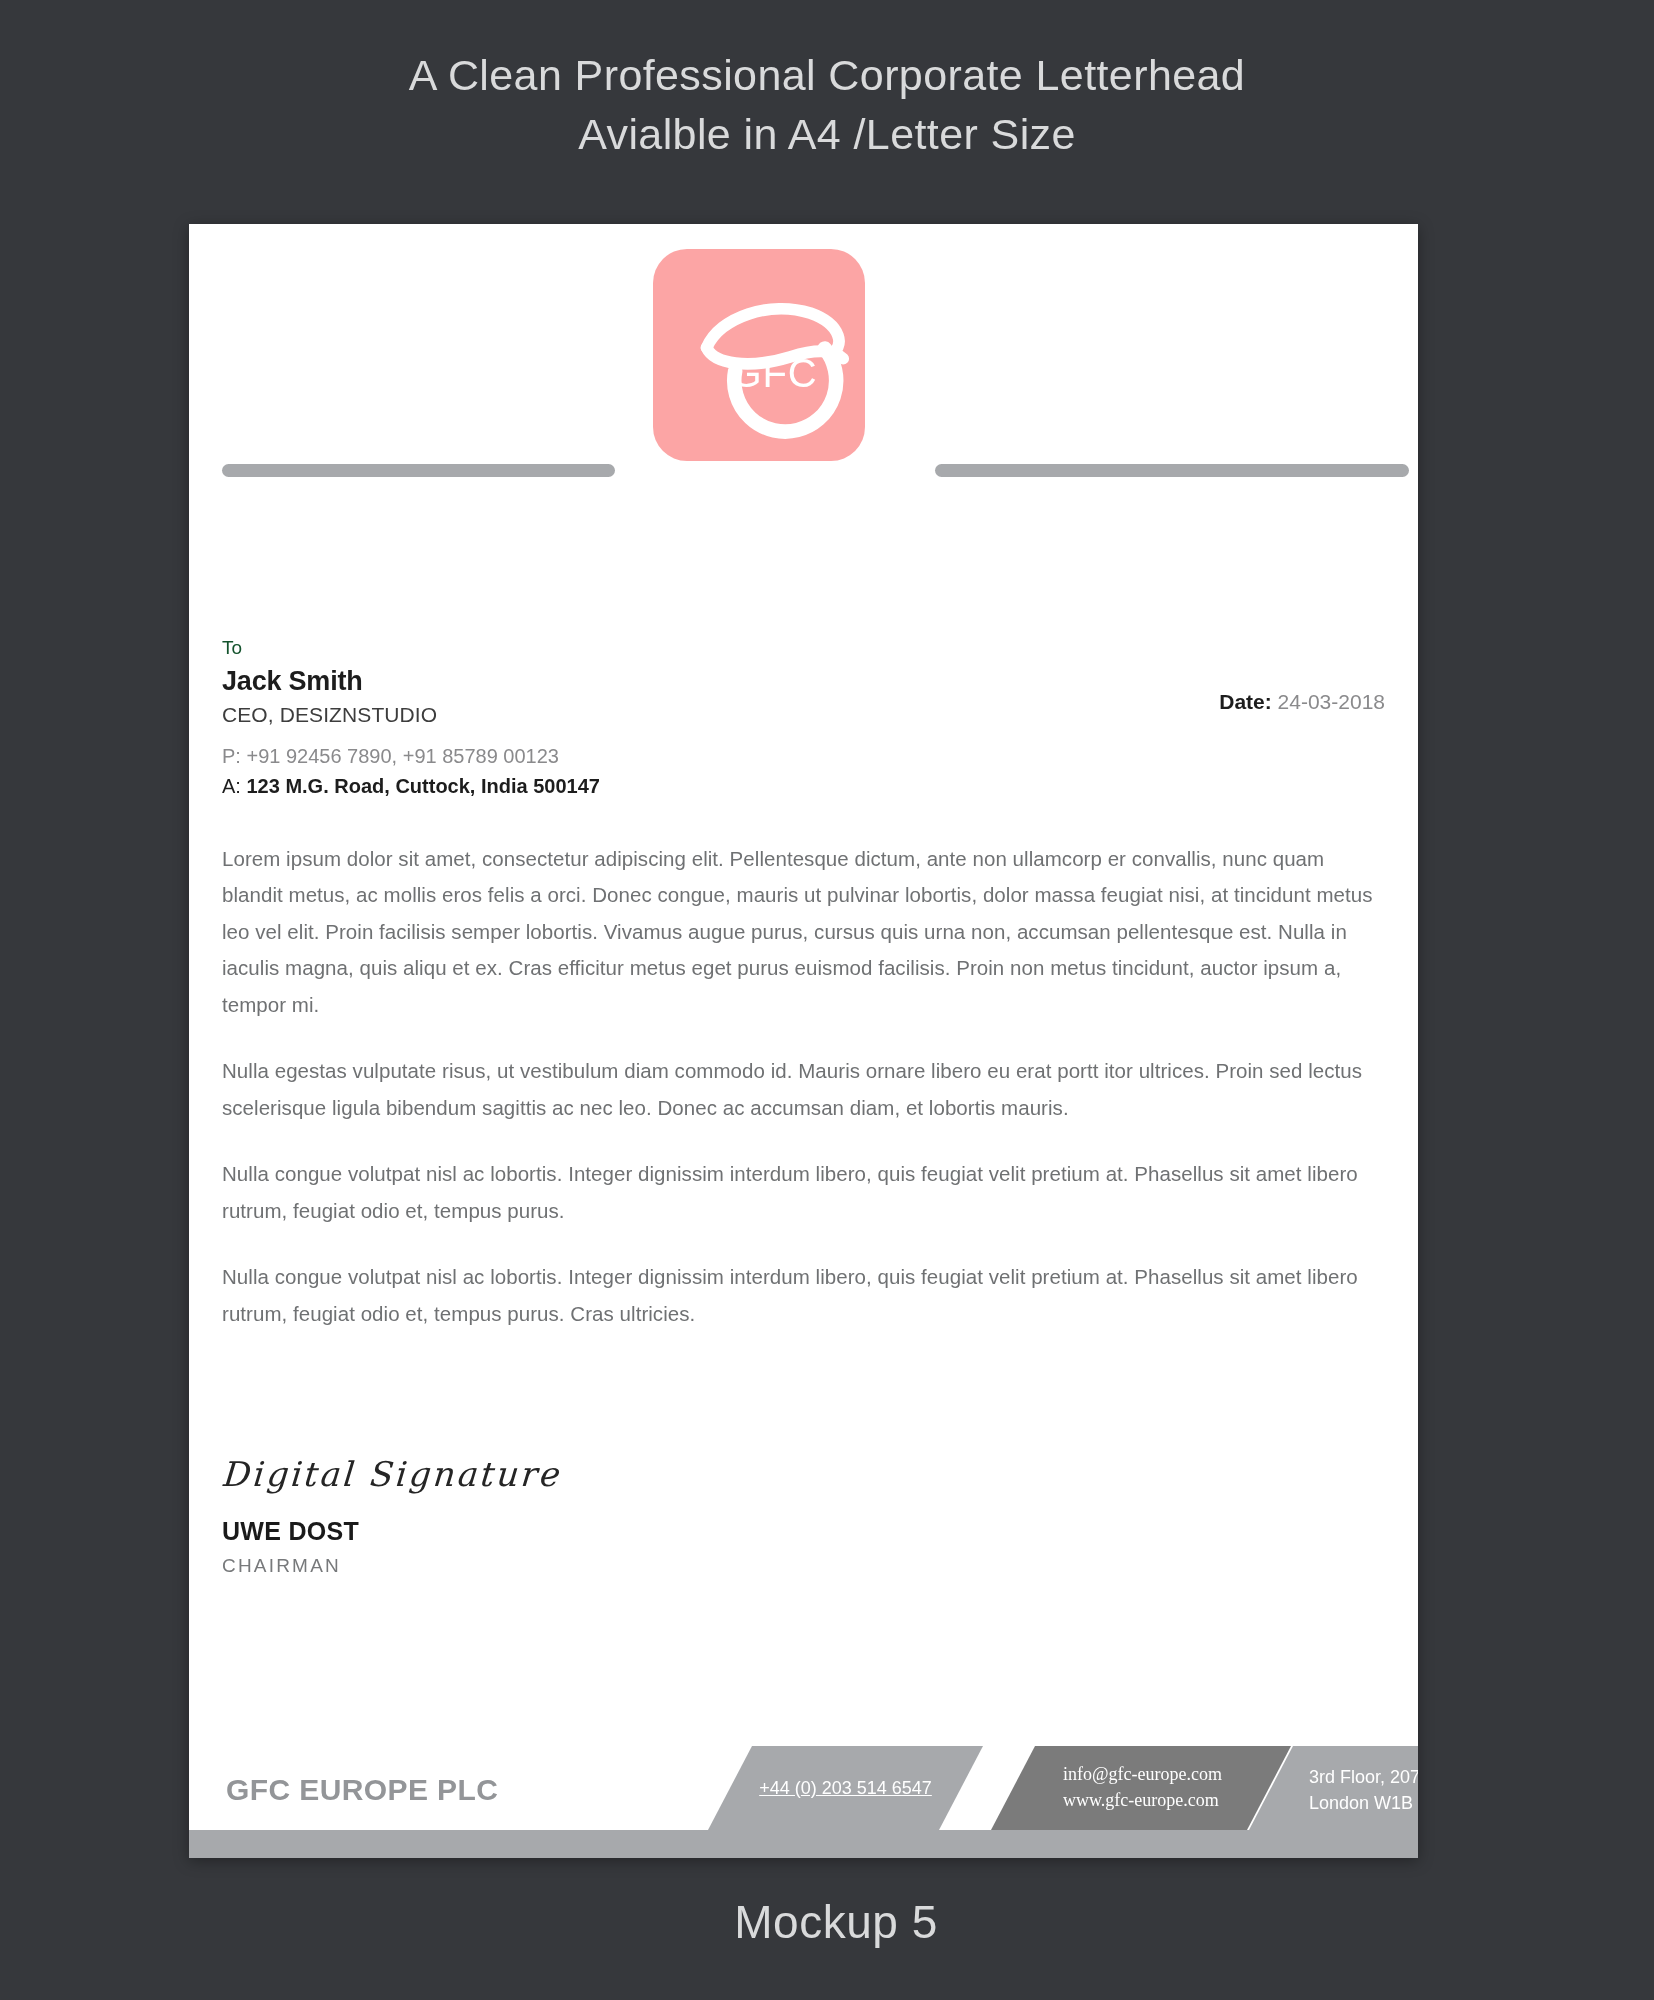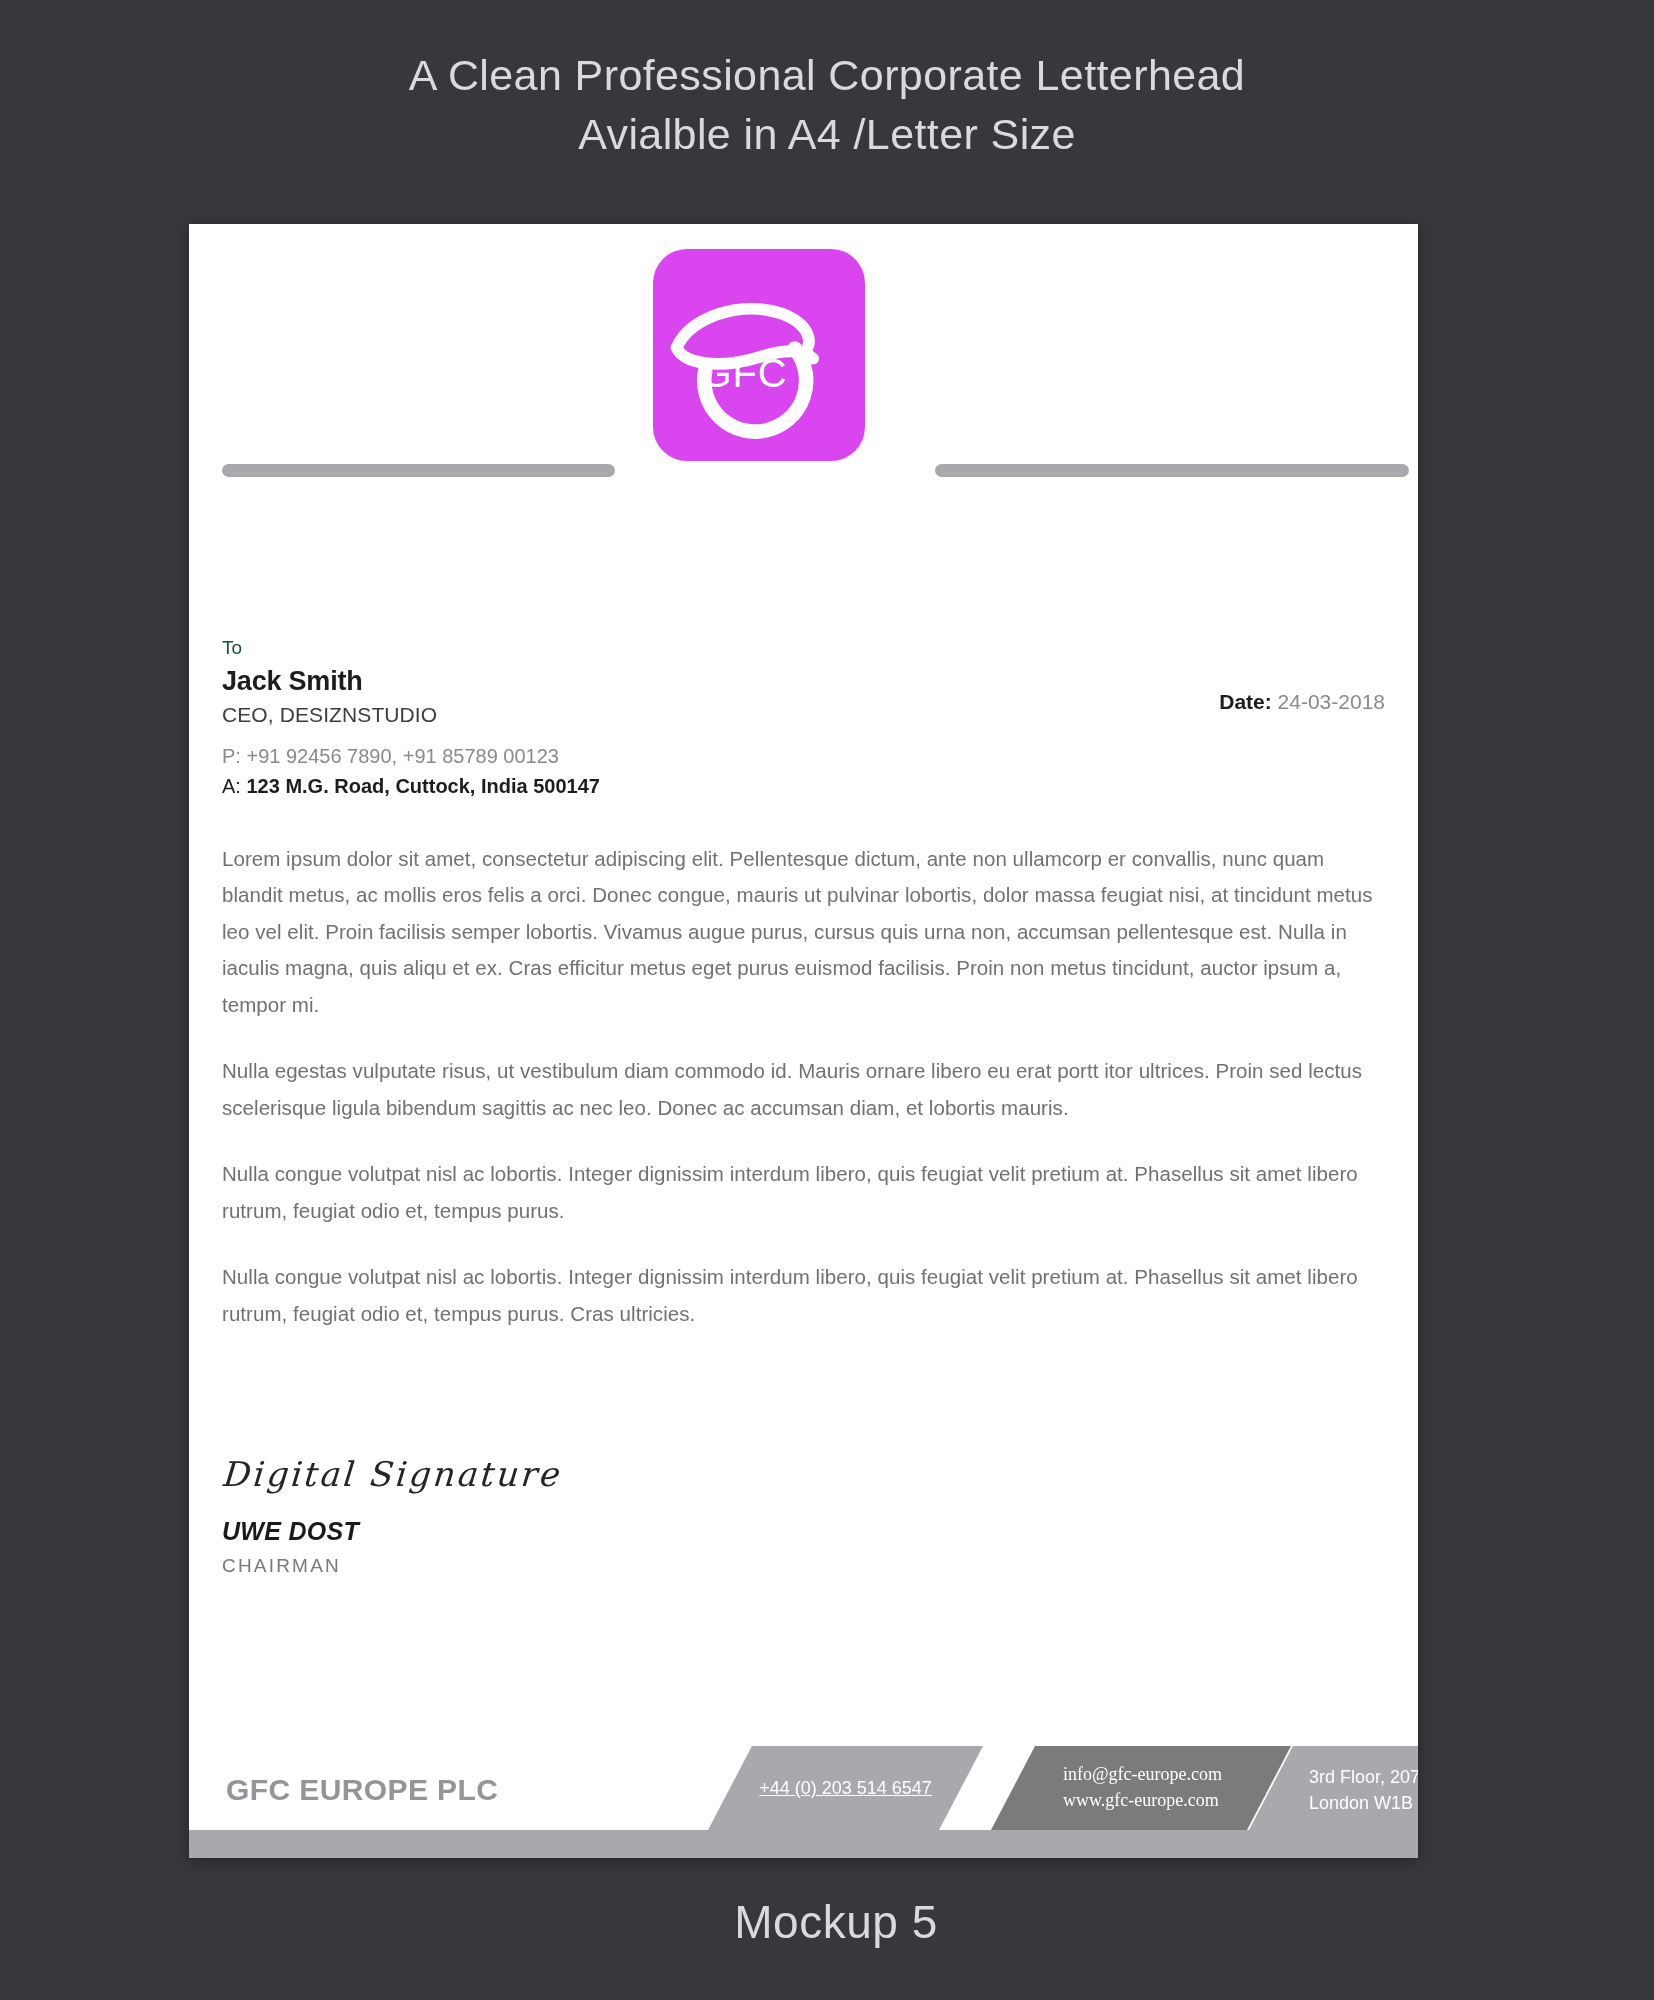--- a/index.html
+++ b/index.html
@@ -67,25 +67,25 @@
   }
   .rule-left  { left: 33px;  width: 393px; }
   .rule-right { left: 746px; width: 474px; }
 
   .logo-badge {
     position: absolute;
     left: 464px;
     top: 25px;
     width: 212px;
     height: 212px;
-    background: #d946ef;
+    background: #fca5a5;
     border-radius: 34px;
     display: flex;
     align-items: center;
-    justify-content: flex-start;
+    justify-content: flex-end;
   }
   .logo-badge svg { width: 182px; height: 182px; display: block; }
 
   
   .recipient {
     position: absolute;
     left: 33px;
     top: 410px;
     width: 700px;
     color: #2b2b2b;
@@ -168,21 +168,20 @@
     line-height: 1.1;
     transform: skewX(-6deg);
     transform-origin: left bottom;
   }
   .sig-name {
     margin-top: 24px;
     font-size: 25px;
     font-weight: bold;
     color: #1a1a1a;
     letter-spacing: 0.3px;
-    font-style: italic;
   }
   .sig-role {
     margin-top: 9px;
     font-size: 19px;
     color: #77797b;
     letter-spacing: 2.2px;
   }
 
   
   .footer {

